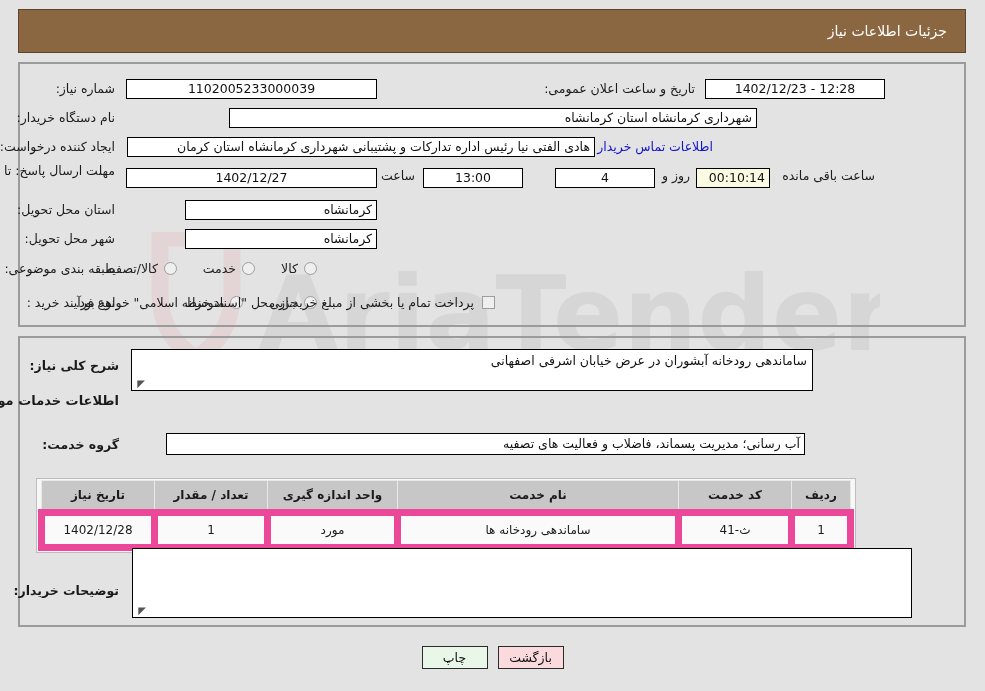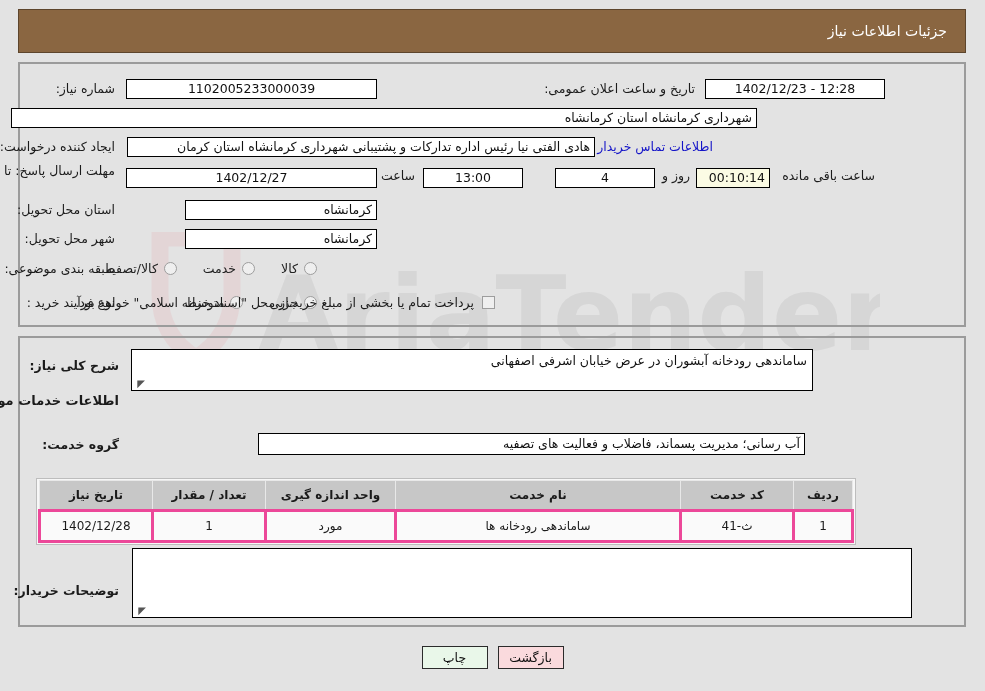--- a/index.html
+++ b/index.html
@@ -102,21 +102,21 @@
     border:1px solid #bdbdbd;background:#f7f7f7;padding:1px;
     box-sizing:border-box;z-index:4;
   }
   table{border-collapse:collapse;width:100%;}
   th{
     background:#c7c7c7;border:1px solid #e8e8e8;
     font-size:12px;font-weight:bold;color:#1b1b1b;
     height:26px;text-align:center;
   }
   td{
-    background:#fafafa;border:3px solid #ec4899;
+    background:#fafafa;border:7px solid #ec4899;
     font-size:12px;color:#1b1b1b;height:26px;text-align:center;
   }
 
   
   #btnbar{
     position:absolute;left:0;top:646px;width:985px;
     display:flex;justify-content:center;align-items:center;gap:10px;
     z-index:4;
   }
   .btn{
@@ -157,21 +157,21 @@
   <span class="lbl">تاریخ و ساعت اعلان عمومی:</span>
 </div>
 <div class="row" style="top:79px; right:100px;">
   <div class="fld c" style="width:180px;">12:28 - 1402/12/23</div>
 </div>
 
 <div class="row" style="top:110px; right:870px;">
   <span class="lbl">نام دستگاه خریدار:</span>
 </div>
 <div class="row" style="top:108px; right:228px;">
-  <div class="fld r" style="width:746px;text-align:right;">شهرداری کرمانشاه استان کرمانشاه</div>
+  <div class="fld r" style="width:528px;text-align:right;">شهرداری کرمانشاه استان کرمانشاه</div>
 </div>
 
 <div class="row" style="top:139px; right:870px;">
   <span class="lbl">ایجاد کننده درخواست:</span>
 </div>
 <div class="row" style="top:137px; right:390px;margin-left:7px;">
   <div class="fld r" style="width:468px;">هادی الفتی نیا رئیس اداره تدارکات و پشتیبانی شهرداری کرمانشاه استان کرمان</div>
 </div>
 <div class="row" style="top:139px; right:272px;">
   <a class="link" href="#">اطلاعات تماس خریدار</a>
@@ -261,21 +261,21 @@
 </div>
 
 <div class="row" style="top:393px; right:866px;">
   <span class="lbl b" style="font-size:13px;">اطلاعات خدمات مورد نیاز</span>
 </div>
 
 <div class="row" style="top:437px; right:866px;">
   <span class="lbl b">گروه خدمت:</span>
 </div>
 <div class="row" style="top:433px; right:180px;">
-  <div class="fld r" style="width:547px;height:22px;line-height:20px;">آب رسانی؛ مدیریت پسماند، فاضلاب و فعالیت های تصفیه</div>
+  <div class="fld r" style="width:639px;height:22px;line-height:20px;">آب رسانی؛ مدیریت پسماند، فاضلاب و فعالیت های تصفیه</div>
 </div>
 
 <div id="tbl-wrap">
   <table>
     <thead>
       <tr>
         <th style="width:56px;">ردیف</th>
         <th style="width:110px;">کد خدمت</th>
         <th>نام خدمت</th>
         <th style="width:127px;">واحد اندازه گیری</th>

